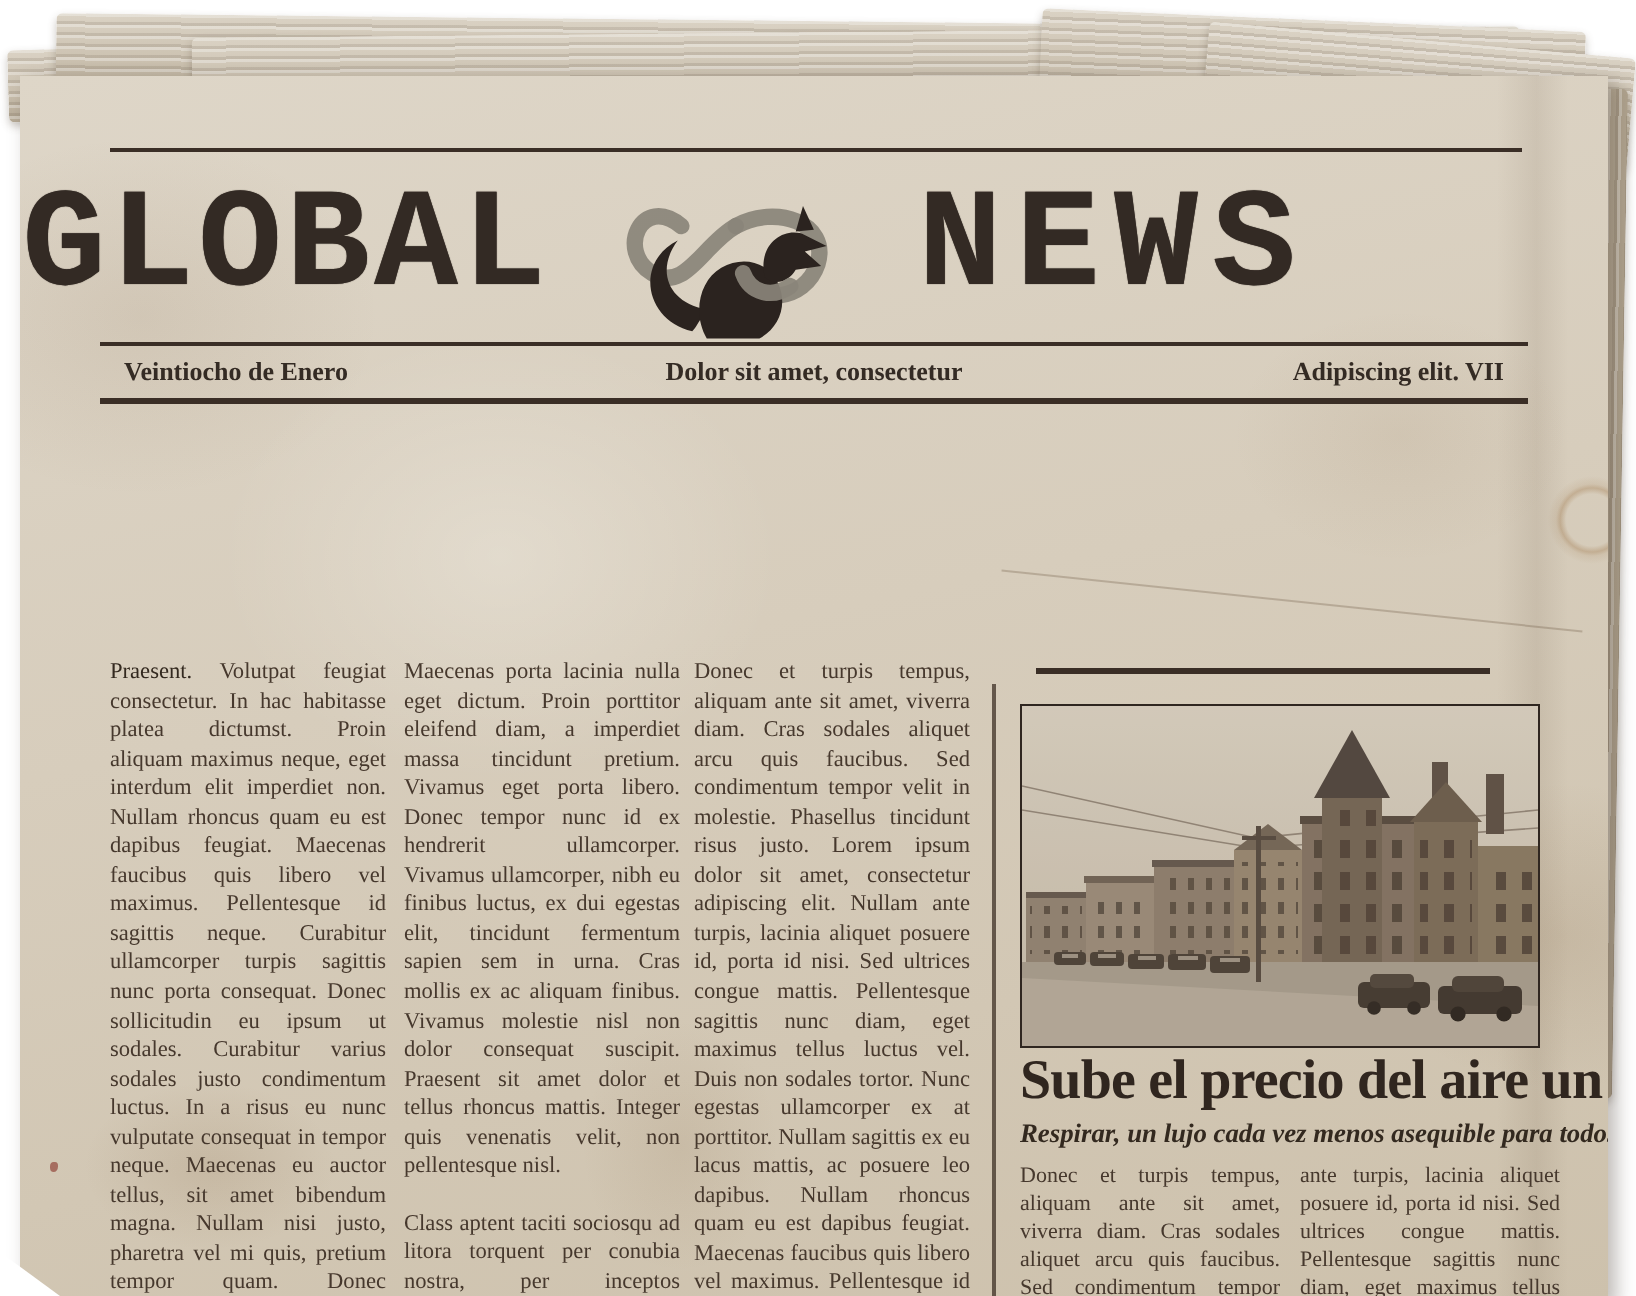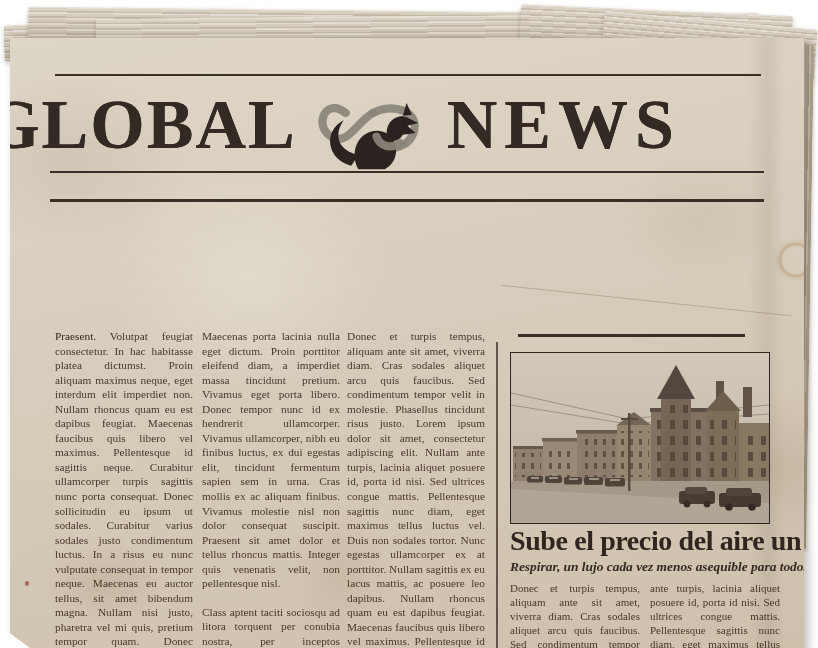--- a/index.html
+++ b/index.html
@@ -43,21 +43,21 @@
 
   .rule { position:absolute; background:#3a2e26; }
   .rule-top  { left:45px;  top:36px;  width:706px; height:2px; }
   .rule-mid1 { left:40px;  top:133px; width:714px; height:2px; }
   .rule-mid2 { left:40px;  top:161px; width:714px; height:3px; }
   .photo-rule{ left:508px; top:296px; width:227px; height:3px; }
   .vdivider  { position:absolute; left:486px; top:304px; width:2px; height:310px; background:rgba(62,48,38,.75); }
 
   
   .masthead { position:absolute; left:0; top:40px; width:646px; height:94px;
-              display:flex; align-items:center; justify-content:center; gap:16px; }
+              display:flex; align-items:center; justify-content:center; gap:33px;font-family:Liberation Mono, monospace; }
   .mast-word { font-weight:bold; font-size:70px; letter-spacing:2px; color:#332a24; line-height:1;
                text-shadow:0 0 .5px #332a24; }
   .mast-word.news { letter-spacing:7px; }
   .logo { width:118px; height:88px; margin-top:16px; flex:0 0 auto; }
 
   
   .dateline { position:absolute; left:40px; top:136px; width:714px; height:24px;
               display:grid; grid-template-columns:1fr auto 1fr; align-items:center;
               padding:0 12px; font-weight:bold; font-size:13px; color:#342b24; }
   .dateline .dl-c { text-align:center; }
@@ -112,20 +112,25 @@
         <path d="M42,82 C16,76 10,44 34,32 C22,48 28,66 50,70 C46,76 44,80 42,82 Z" fill="#2b231f"></path>
         <path d="M50,86 C42,72 46,54 58,47 C70,40 84,44 89,55 C95,67 90,80 79,86 Z" fill="#2b231f"></path>
         <path d="M82,52 C78,36 90,25 102,28 L116,35 L104,38 L113,46 L99,48 C95,55 87,57 82,52 Z" fill="#2b231f"></path>
         <path d="M99,27 L103,13 L109,26 Z" fill="#2b231f"></path>
         <path d="M70,50 C74,61 86,64 96,57" fill="none" stroke="#8a8479" stroke-width="9" stroke-linecap="round" opacity=".92"></path>
       </svg>
       <span class="mast-word news">NEWS</span>
     </div>
 
     <div class="rule rule-mid1"></div>
+    <div class="dateline">
+      <span class="dl-l">Veintiocho de Enero</span>
+      <span class="dl-c">Dolor sit amet, consectetur</span>
+      <span class="dl-r">Adipiscing elit. VII</span>
+    </div>
     <div class="rule rule-mid2"></div>
 
     <div class="col col1">
       <p><span class="lead-word">Praesent.</span> <span>Volutpat feugiat consectetur. In hac habitasse platea dictumst. Proin aliquam maximus neque, eget interdum elit imperdiet non. Nullam rhoncus quam eu est dapibus feugiat. Maecenas faucibus quis libero vel maximus. Pellentesque id sagittis neque. Curabitur ullamcorper turpis sagittis nunc porta consequat. Donec sollicitudin eu ipsum ut sodales. Curabitur varius sodales justo condimentum luctus. In a risus eu nunc vulputate consequat in tempor neque. Maecenas eu auctor tellus, sit amet bibendum magna. Nullam nisi justo, pharetra vel mi quis, pretium tempor quam. Donec malesuada augue felis, eget efficitur risus mattis eu. Praesent eget libero eu odio elementum dictum. Ut porttitor sollicitudin purus a egestas. Integer nec mi augue. Pellentesque ultricies non diam a interdum. Donec mauris neque, efficitur nec vulputate at, cursus id arcu. Cras egestas, odio nec hendrerit pretium, eros ante molestie felis, vestibulum consequat nunc ipsum nec nisl. Integer molestie elementum nisi, vel varius nisi. Cras fermentum enim ut eleifend maximus.</span></p>
     </div>
     <div class="col col2">
         <p>Maecenas porta lacinia nulla eget dictum. Proin porttitor eleifend diam, a imperdiet massa tincidunt pretium. Vivamus eget porta libero. Donec tempor nunc id ex hendrerit ullamcorper. Vivamus ullamcorper, nibh eu finibus luctus, ex dui egestas elit, tincidunt fermentum sapien sem in urna. Cras mollis ex ac aliquam finibus. Vivamus molestie nisl non dolor consequat suscipit. Praesent sit amet dolor et tellus rhoncus mattis. Integer quis venenatis velit, non pellentesque nisl.</p>
         <p>Class aptent taciti sociosqu ad litora torquent per conubia nostra, per inceptos himenaeos. Curabitur feugiat posuere nulla. Nam euismod mi sit amet tempor hendrerit. Proin sollicitudin rutrum urna ac posuere. Vestibulum vitae facilisis elit. Suspendisse imperdiet magna ut quam aliquam, non scelerisque tortor tristique. Aenean tempus viverra odio, non vestibulum mi fermentum a. Morbi ultrices orci molestie ex vulputate tincidunt. Sed vulputate libero nulla, at pulvinar ante cursus sed. Suspendisse sit amet ultrices erat. Donec iaculis fermen-</p>
       </div>
     <div class="col col3">

